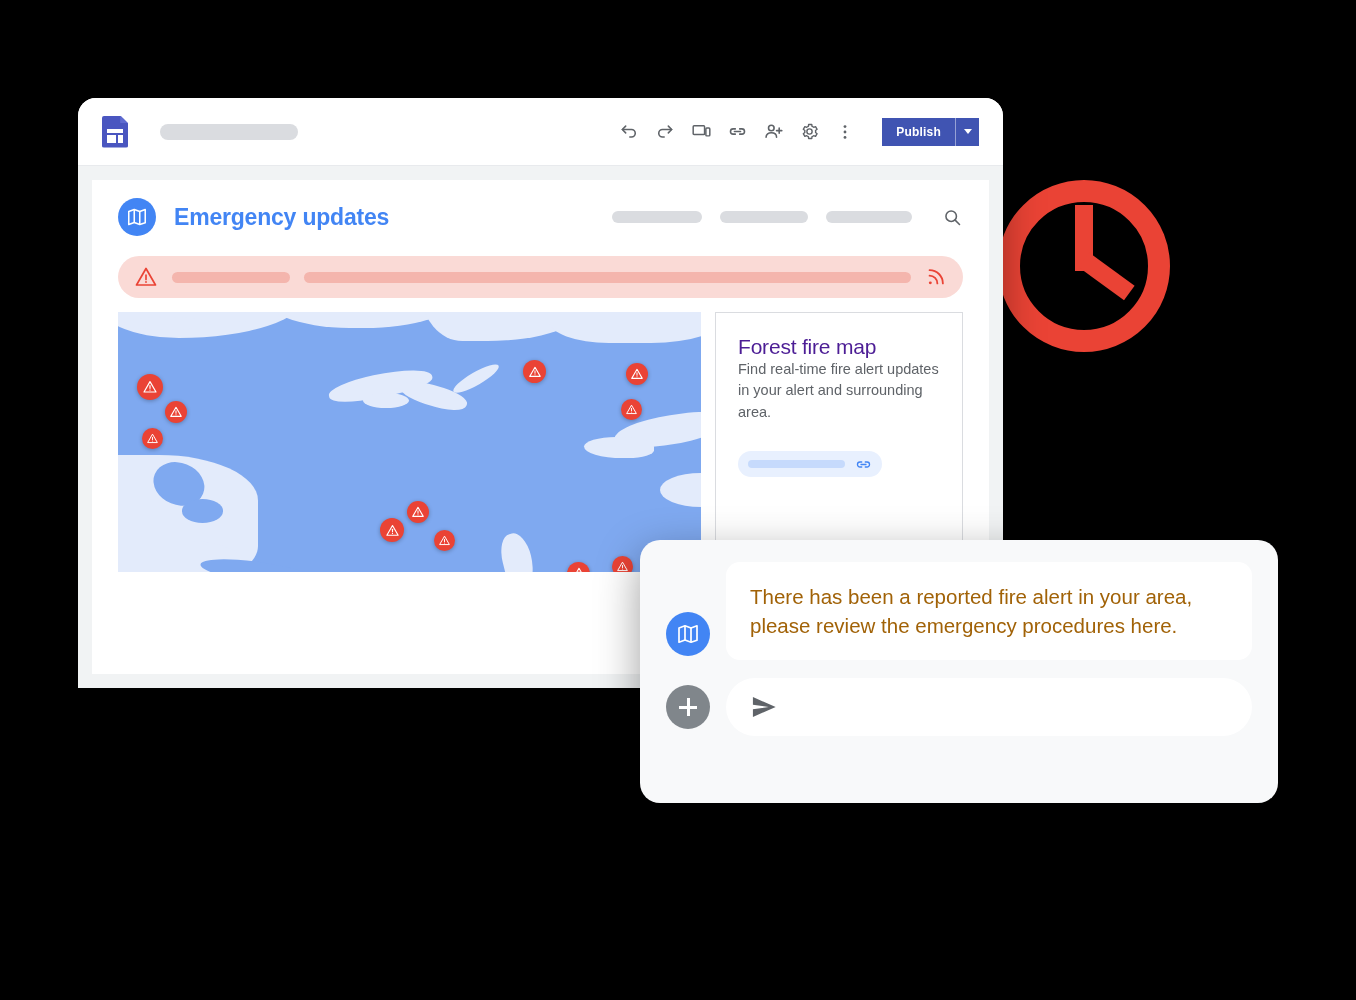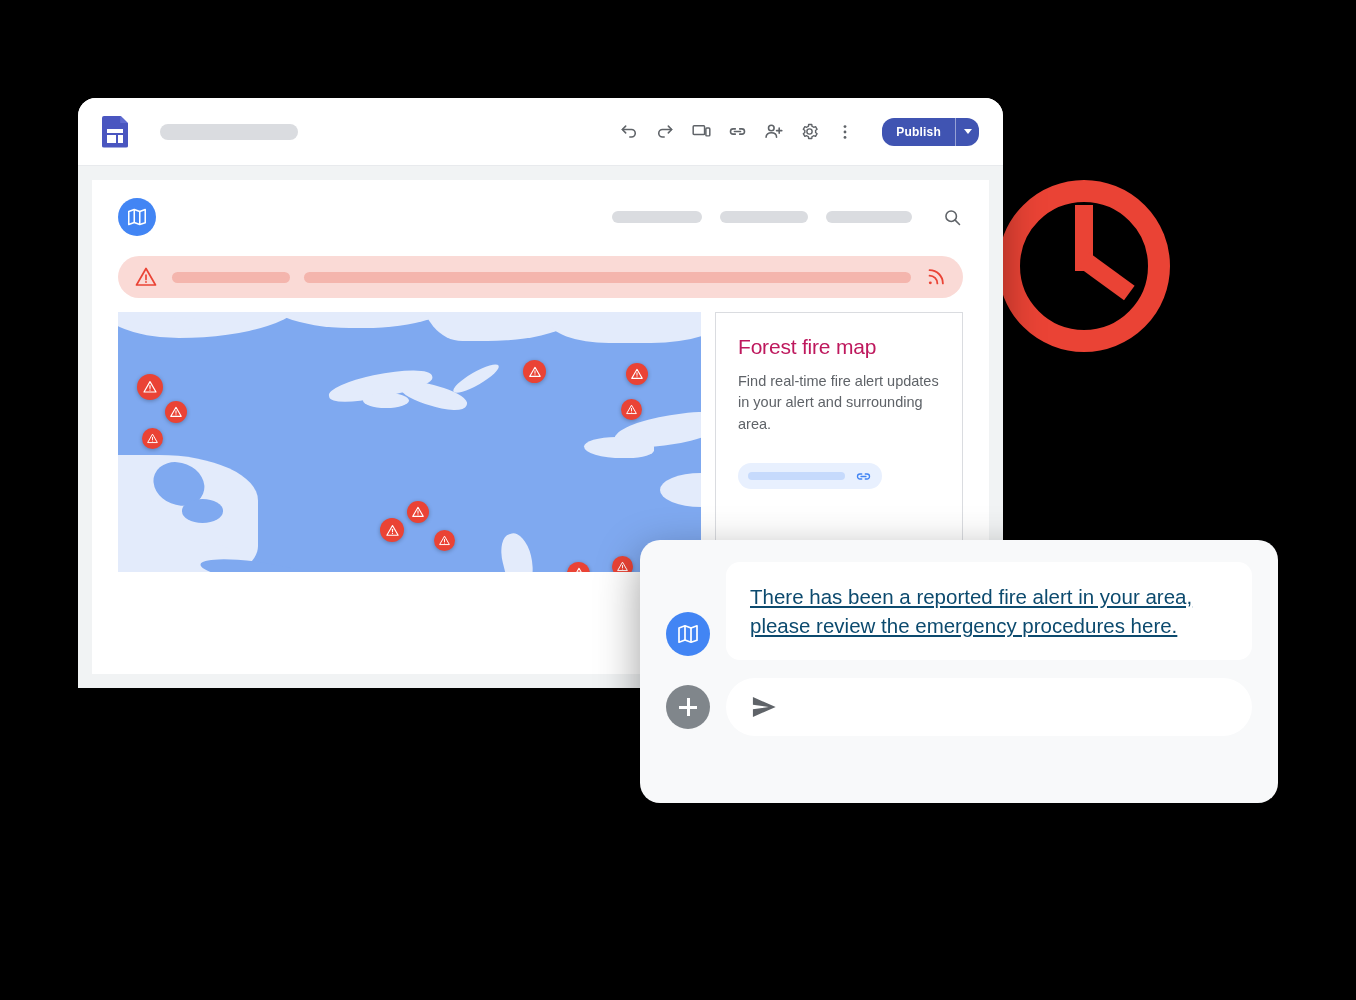--- a/index.html
+++ b/index.html
@@ -131,21 +131,21 @@
     color: #5F6368;
     cursor: pointer;
   }
   .tb-icon svg { display: block; }
 
   .publish-group {
     display: flex;
     align-items: stretch;
     margin-left: 14px;
     height: 28px;
-    border-radius: 12px;
+    border-radius: 0;
     overflow: hidden;
     background: #4054B2;
   }
   .publish-btn {
     display: flex; align-items: center; justify-content: center;
     padding: 0 14px;
     color: #FFFFFF;
     font-size: 12px;
     font-weight: bold;
     letter-spacing: .2px;
@@ -276,25 +276,24 @@
   .marker svg { display: block; }
 
   
   .side-card {
     flex: 0 0 248px;
     background: #FFFFFF;
     border: 1px solid #DADCE0;
     padding: 22px 22px;
   }
   .card-title {
-    color: #be185d;
+    color: #4c1d95;
     font-size: 21px;
     font-weight: normal;
     letter-spacing: -.2px;
-    margin-bottom: 12px;
   }
   .card-body {
     color: #5F6368;
     font-size: 14.5px;
     line-height: 1.48;
   }
   .card-link-pill {
     margin-top: 28px;
     width: 144px;
     height: 26px;
@@ -337,24 +336,23 @@
     background: #4285F4;
     display: flex; align-items: center; justify-content: center;
     flex: 0 0 auto;
     margin-bottom: 4px;
   }
   .chat-bubble {
     flex: 1 1 auto;
     background: #FFFFFF;
     border-radius: 14px;
     padding: 20px 24px;
-    color: #0c4a6e;
+    color: #a16207;
     font-size: 20.5px;
     line-height: 1.42;
-    text-decoration: underline;
   }
   .chat-input-row {
     display: flex;
     align-items: center;
     gap: 16px;
     margin-top: 18px;
   }
   .chat-plus {
     width: 44px; height: 44px;
     border-radius: 50%;
@@ -472,20 +470,21 @@
       <div class="site-page">
 
         <div class="site-header">
           <div class="brand-badge">
             <svg width="22" height="22" viewBox="0 0 24 24" fill="none" stroke="#FFFFFF" stroke-width="1.7" stroke-linejoin="round">
                 <path d="M3 6l6-2.2 6 2.2 6-2.2v14.4L15 20.2 9 18 3 20.2z"></path>
                 <line x1="9" y1="3.8" x2="9" y2="18"></line>
                 <line x1="15" y1="6" x2="15" y2="20.2"></line>
               </svg>
           </div>
+          <div class="brand-title">Emergency updates</div>
 
           <div class="site-nav">
             <div class="nav-pill p1"></div>
             <div class="nav-pill p2"></div>
             <div class="nav-pill p3"></div>
             <div class="nav-search">
               <svg width="21" height="21" viewBox="0 0 24 24" fill="none" stroke="currentColor" stroke-width="1.8" stroke-linecap="round">
                   <circle cx="10.5" cy="10.5" r="6"></circle>
                   <line x1="15" y1="15" x2="20" y2="20"></line>
                 </svg>

